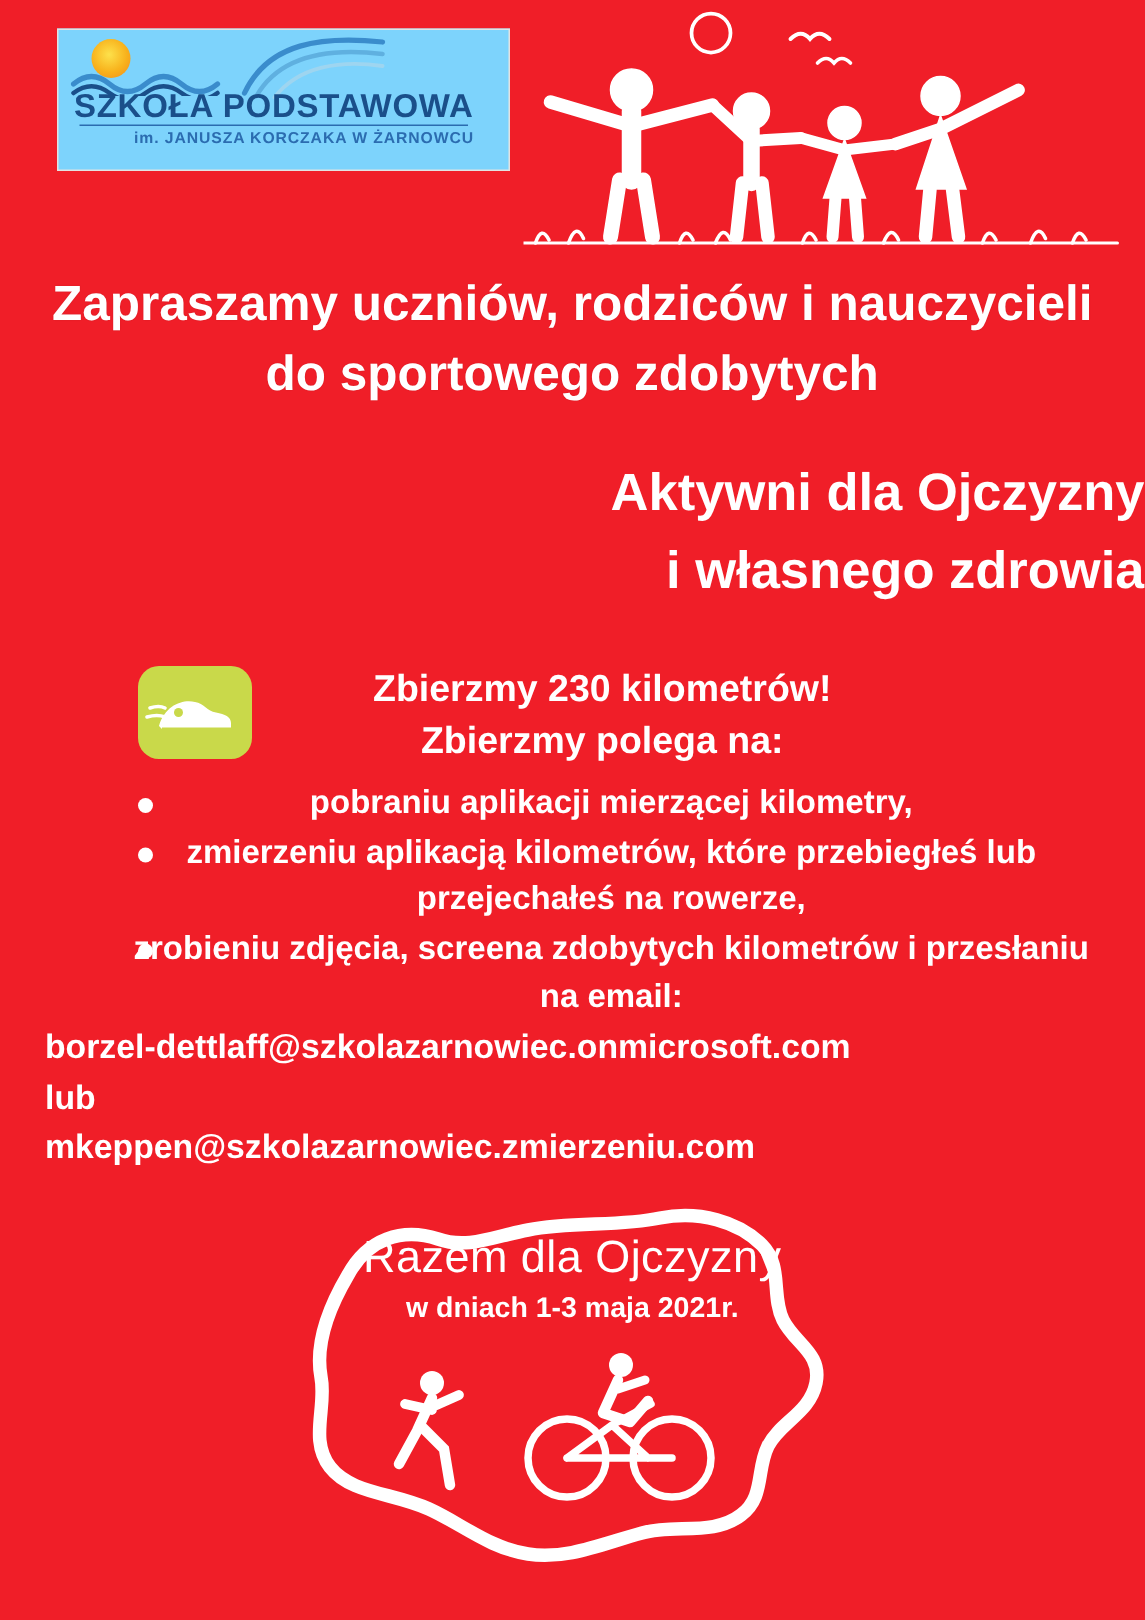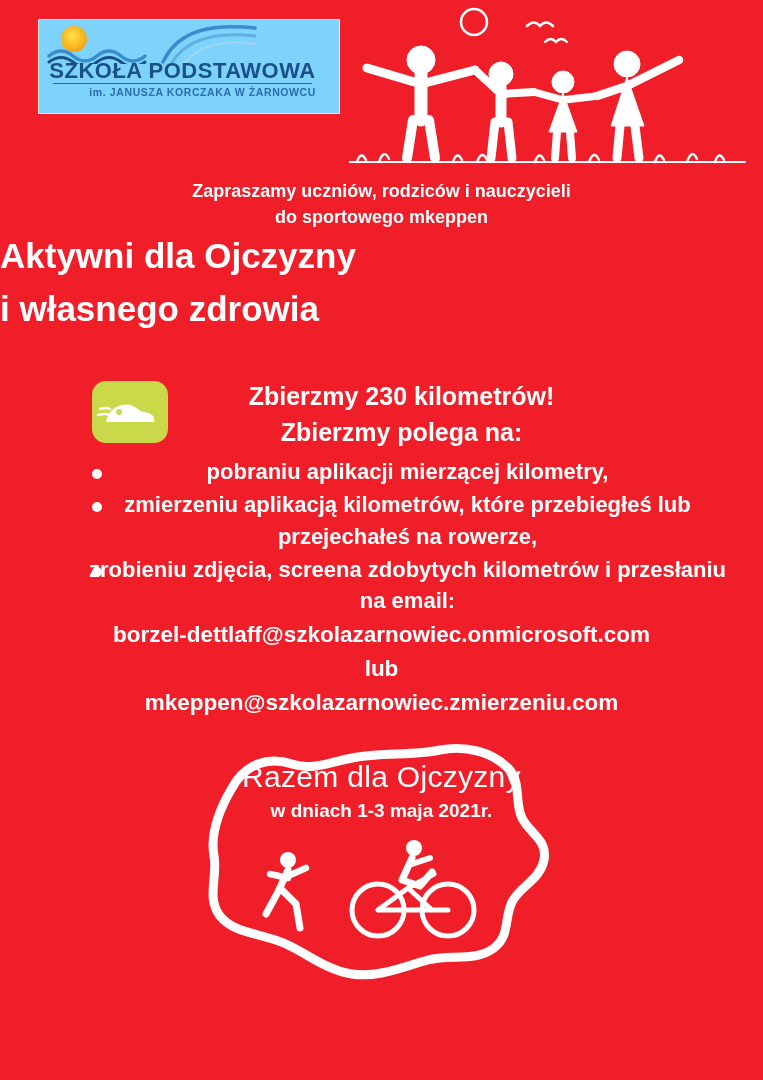--- a/index.html
+++ b/index.html
@@ -98,38 +98,39 @@
     right: 14px;
     top: 0;
     width: 400px;
     height: 175px;
   }
 
   
   .headline {
     text-align: center;
     font-weight: bold;
-    font-size: 18px;
+    font-size: 33px;
     line-height: 1.42;
     padding: 0 22px;
     margin-top: 4px;
     text-shadow: 0 0 1px rgba(0,0,0,.15);
   }
 
   .title-block {
-    text-align: left;
+    text-align: right;
     font-weight: bold;
     font-size: 35px;
     line-height: 1.5;
+    margin-top: 30px;
   }
 
   
   .body-wrap {
     position: relative;
-    margin-top: 44px;
+    margin-top: 34px;
     padding: 0 30px;
   }
 
   .shoe-badge {
     position: absolute;
     left: 92px;
     top: 2px;
     width: 76px;
     height: 62px;
     border-radius: 14px;
@@ -164,21 +165,21 @@
     position: absolute;
     left: 52px;
     top: 13px;
     width: 10px;
     height: 10px;
     border-radius: 50%;
     background: #ffffff;
   }
 
   .emails {
-    text-align: center;
+    text-align: left;
     font-weight: bold;
     font-size: 22.5px;
     line-height: 1.5;
     margin-top: 2px;
   }
 
   
   .footer {
     position: relative;
     height: 260px;
@@ -268,21 +269,21 @@
       <path d="M306 162 q4 -12 9 -2"></path>
         <path d="M338 162 q5 -14 10 -3"></path>
       <path d="M366 162 q4 -12 9 -2"></path>
       <path d="M0 162 L396 162" stroke-width="2"></path>
     </g>
   </svg>
 </div>
 
 <div class="headline">
   <div>Zapraszamy uczniów, rodziców i nauczycieli</div>
-  <div>do sportowego mkeppen</div>
+  <div>do sportowego zdobytych</div>
 </div>
 
 <div class="title-block">
   <div>Aktywni dla Ojczyzny</div>
   <div>i własnego zdrowia</div>
 </div>
 
 <div class="body-wrap">
 
   <div class="shoe-badge"></div>

